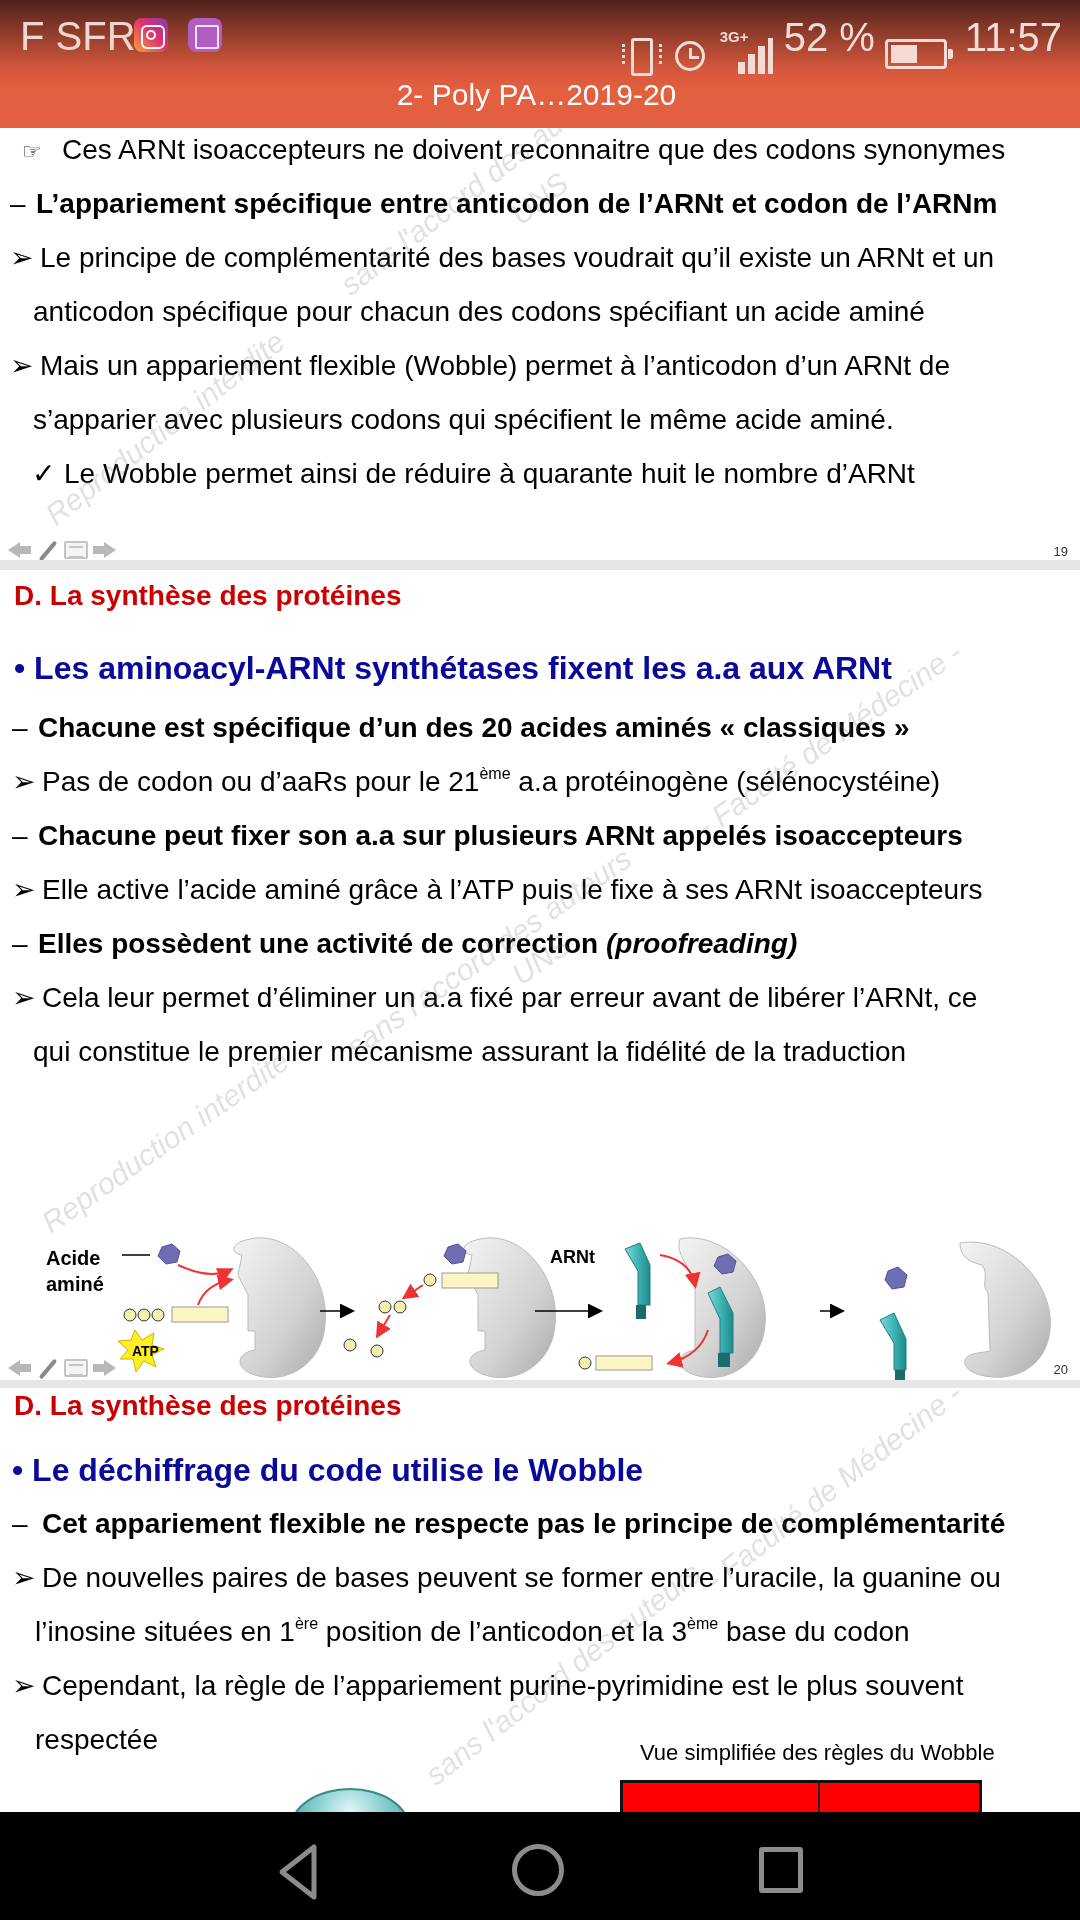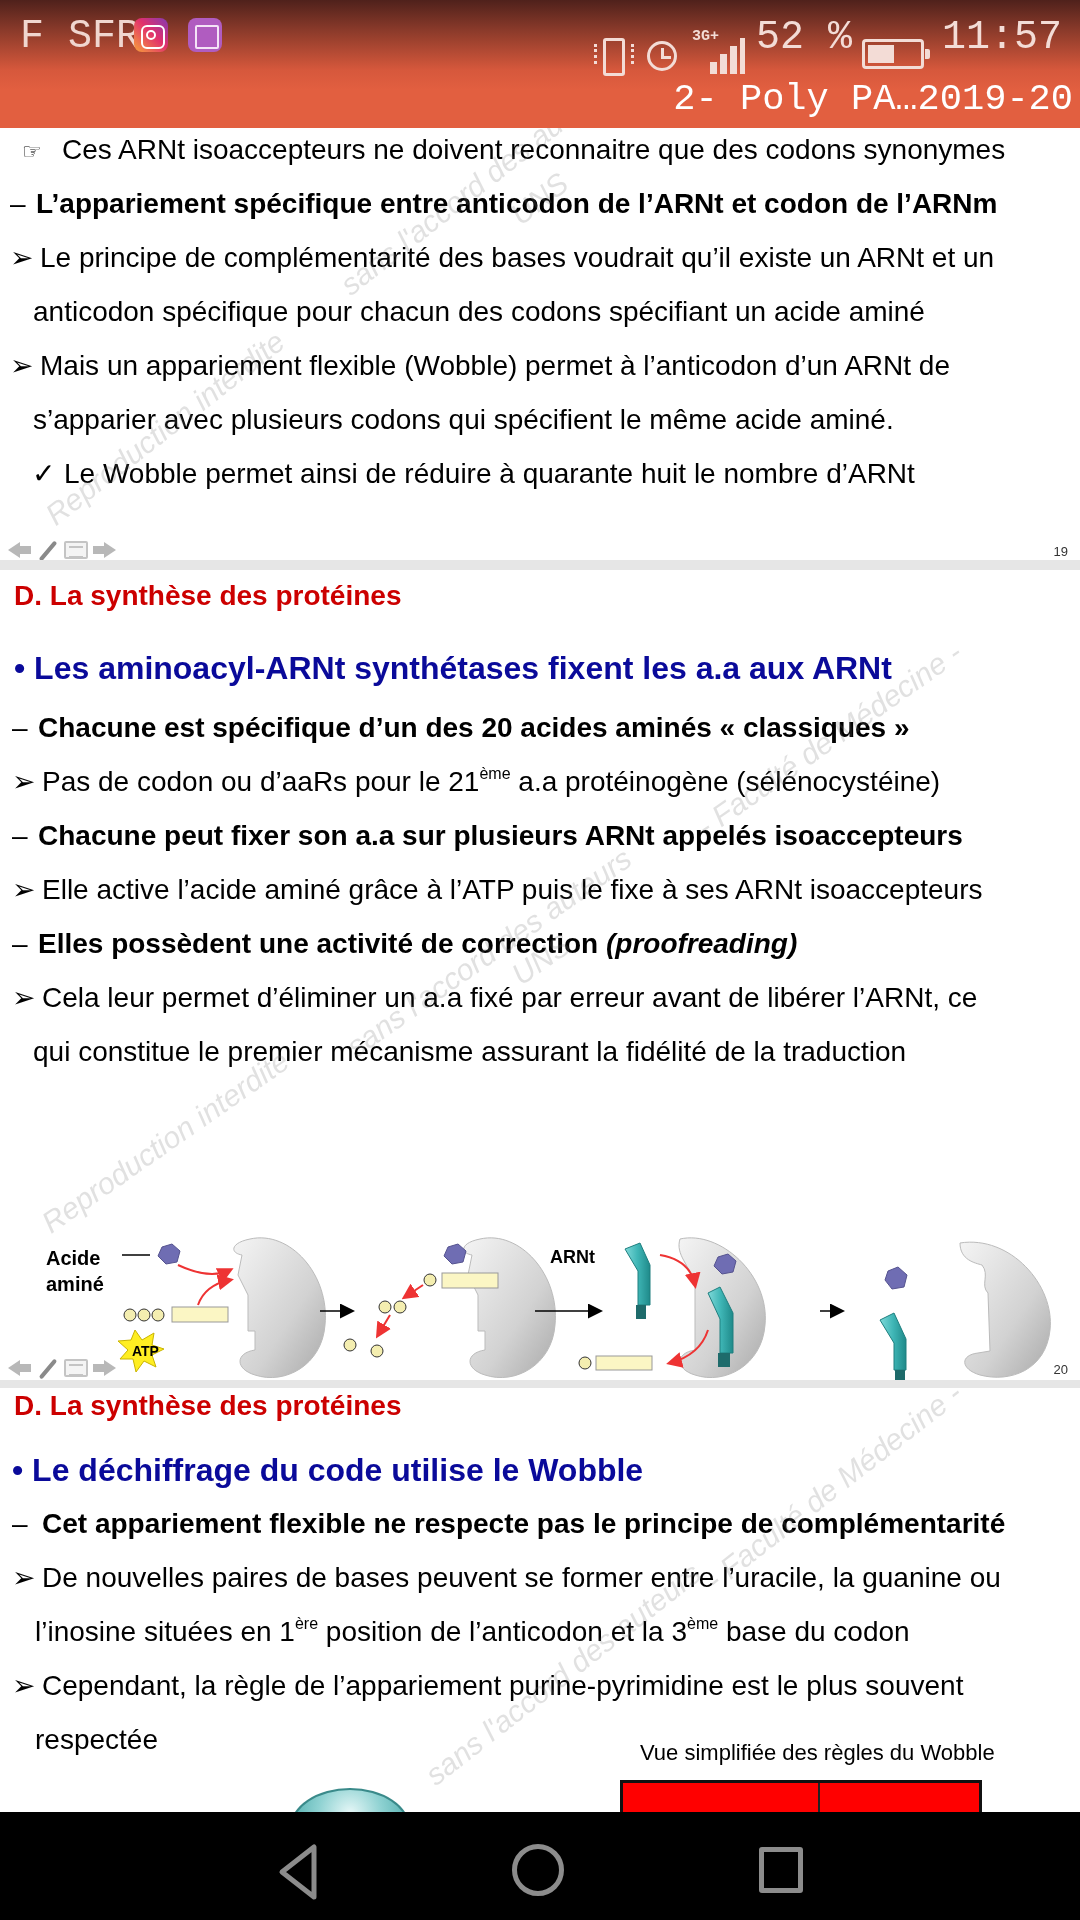--- a/index.html
+++ b/index.html
@@ -3,21 +3,20 @@
 <meta charset="utf-8">
 <style>
   * { box-sizing: border-box; margin: 0; padding: 0; }
   html, body { width: 1080px; height: 1920px; overflow: hidden; background: #ffffff; }
   body { position: relative; font-family: "Liberation Sans", sans-serif; }
 
   
   .topbar {
     position: absolute; left: 0; top: 0; width: 1080px; height: 128px;
     background: linear-gradient(to bottom, #4f211b 0px, #8a3a2a 30px, #d6583c 70px, #e25f40 90px, #e25f40 128px);
-    font-family: Liberation Mono, monospace;
   }
   .statusbar { position: absolute; left: 0; top: 0; width: 1080px; height: 74px; color: #f3dcd6; }
   .carrier { position: absolute; left: 20px; top: 14px; font-size: 40px; color: #f0d6cf; }
   .sb-app { position: absolute; top: 18px; width: 34px; height: 34px; border-radius: 8px; }
   .sb-insta { left: 134px; background: linear-gradient(45deg, #f8a13a, #e1306c 55%, #833ab4); }
   .sb-insta::before { content: ""; position: absolute; left: 7px; top: 7px; width: 20px; height: 20px; border: 2.5px solid #fff; border-radius: 6px; }
   .sb-insta::after { content: ""; position: absolute; left: 12px; top: 12px; width: 10px; height: 10px; border: 2.5px solid #fff; border-radius: 50%; box-sizing: border-box; }
   .sb-gallery { left: 188px; background: #b05cc0; }
   .sb-gallery::before { content: ""; position: absolute; left: 7px; top: 7px; width: 20px; height: 20px; border: 2px solid #f4e3f7; border-radius: 2px; }
   .sb-right { position: absolute; right: 18px; top: 12px; height: 50px; display: flex; align-items: center; gap: 10px; }
@@ -29,21 +28,21 @@
   .alarm::before { content: ""; position: absolute; left: 5px; top: 7px; width: 30px; height: 30px; border: 3px solid #f3dcd6; border-radius: 50%; box-sizing: border-box; }
   .alarm::after { content: ""; position: absolute; left: 19px; top: 14px; width: 7px; height: 8px; border-left: 3px solid #f3dcd6; border-bottom: 3px solid #f3dcd6; }
   .signal { width: 54px; height: 44px; }
   .signal .net { position: absolute; left: 0; top: -4px; font-size: 15px; font-weight: bold; color: #f3dcd6; }
   .signal .bar { position: absolute; bottom: 2px; width: 7px; background: #f3dcd6; }
   .battery-pct { font-size: 40px; color: #f3dcd6; }
   .battery { width: 62px; height: 30px; border: 3px solid #f3dcd6; border-radius: 4px; position: relative; }
   .battery::after { content: ""; position: absolute; right: -9px; top: 7px; width: 5px; height: 10px; background: #f3dcd6; border-radius: 0 2px 2px 0; }
   .battery .fill { position: absolute; left: 3px; top: 3px; bottom: 3px; background: #f3dcd6; }
   .clock { font-size: 40px; color: #f3dcd6; margin-left: 8px; }
-  .apptitle { position: absolute; left: 0; top: 78px; width: 1073px; text-align: right; font-size: 37px; color: #ffffff; }
+  .apptitle { position: absolute; left: 0; top: 78px; width: 1073px; text-align: center; font-size: 30px; color: #ffffff; }
 
   
   .doc { position: absolute; left: 0; top: 128px; width: 1080px; height: 1684px; overflow: hidden; background: #fff; }
   .slide { position: absolute; left: 0; width: 1080px; background: #fff; overflow: hidden; }
   .gap { position: absolute; left: 0; width: 1080px; height: 10px; background: #e6e6e6; }
   .line { position: absolute; left: 0; white-space: nowrap; color: #000; font-size: 28px; line-height: 36px; font-family: "Liberation Sans", sans-serif; }
   .line.b { font-weight: bold; }
   .line .it { font-style: italic; }
   sup { font-size: 16px; line-height: 0; vertical-align: 12px; }
   .h-red { position: absolute; left: 14px; color: #cc0000; font-weight: bold; font-size: 28px; white-space: nowrap; }

